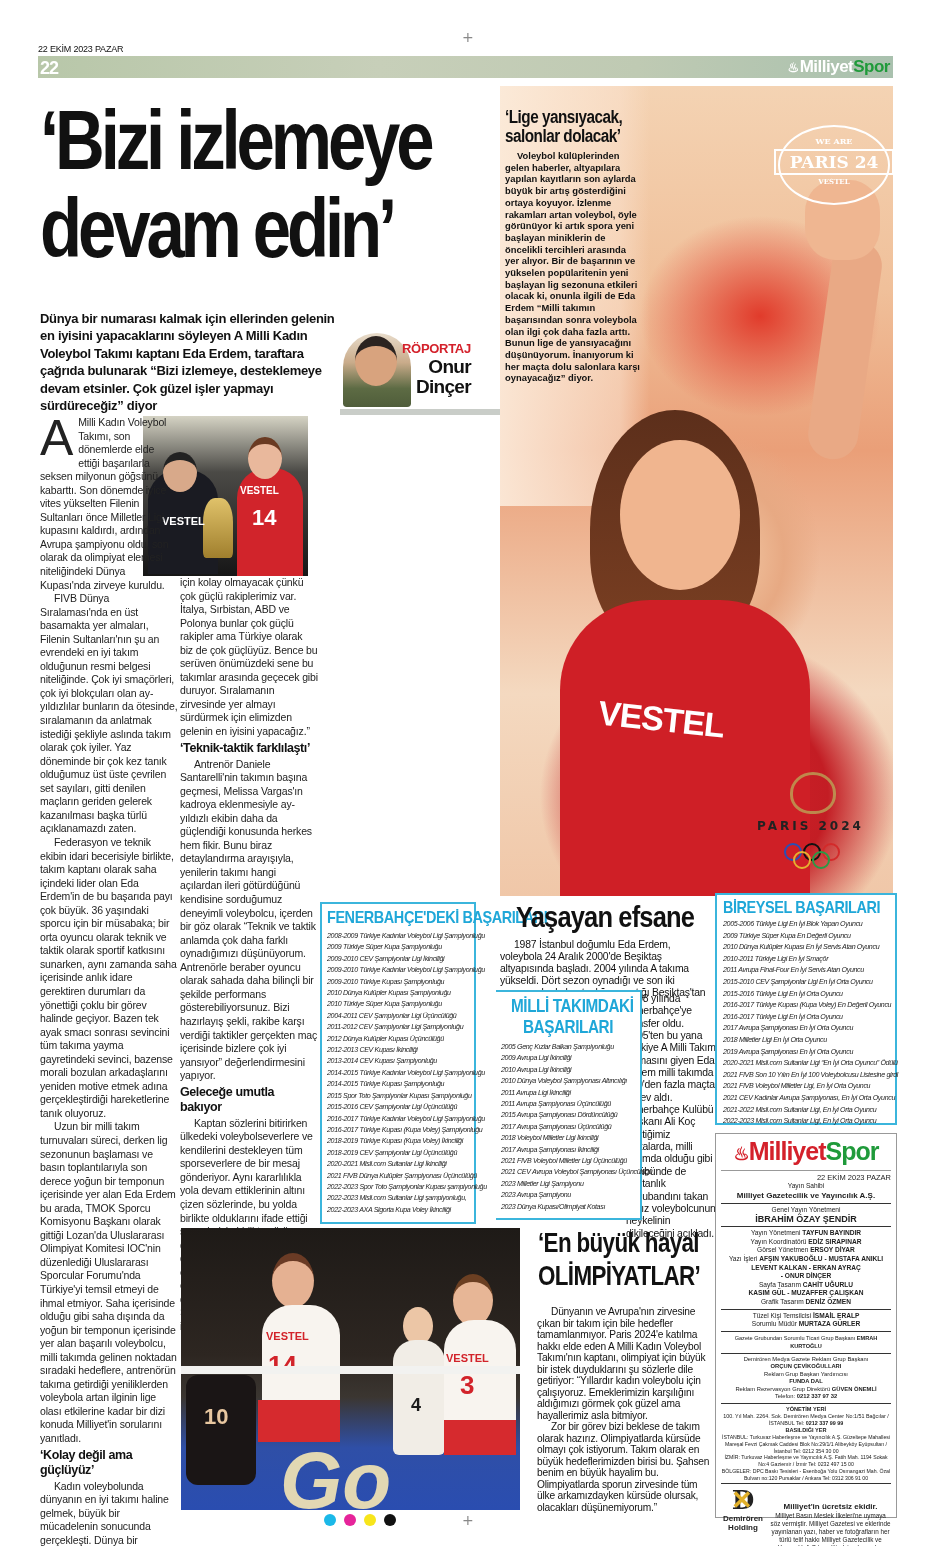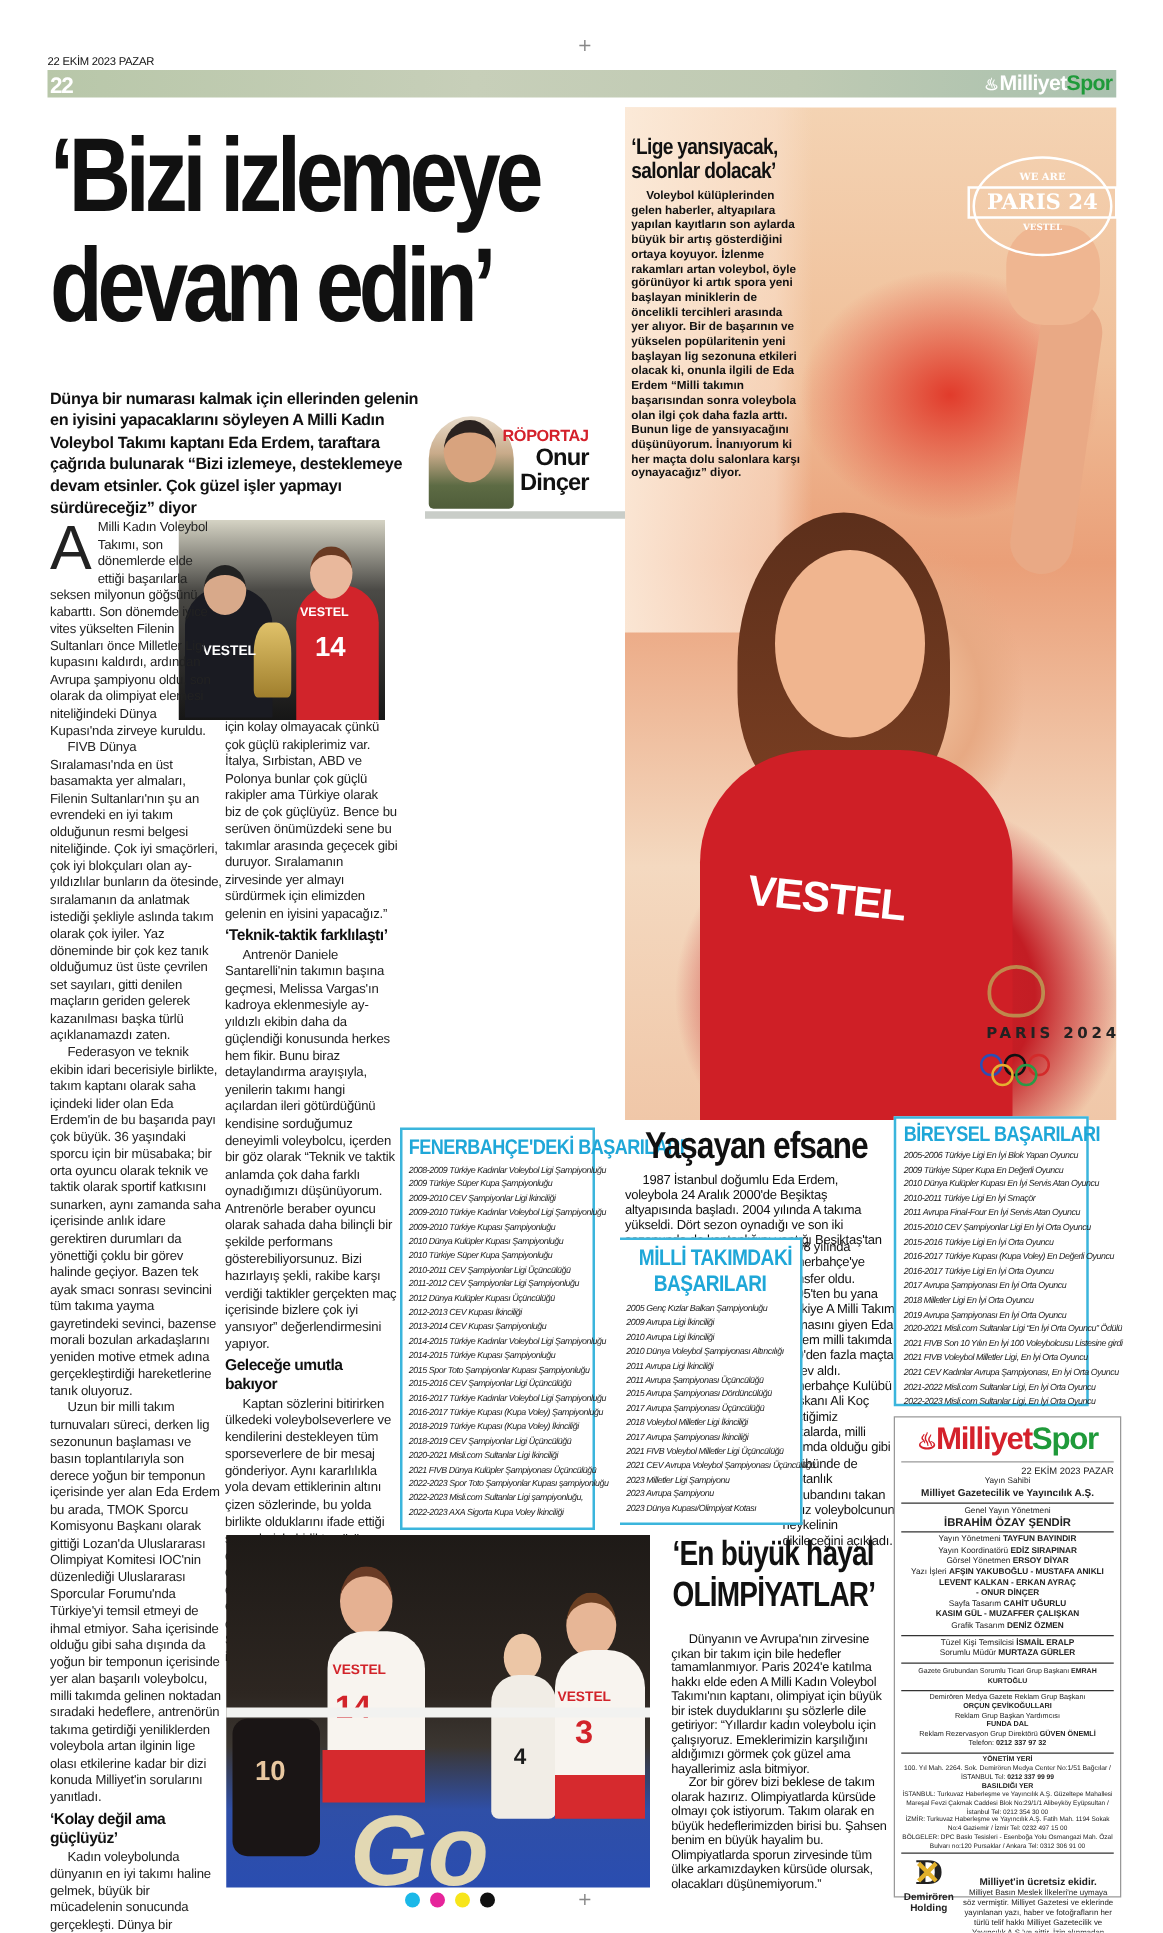--- a/index.html
+++ b/index.html
@@ -32,21 +32,21 @@
   .jersey-text { left: 598px; top: 700px; color: #fff; font-weight: 700; font-size: 34px; letter-spacing: -1px; transform: rotate(6deg); }
   .face { left: 620px; top: 440px; width: 120px; height: 150px; background: #f0b58f; border-radius: 50%; }
   .hair { left: 590px; top: 410px; width: 170px; height: 240px; border-radius: 50% 50% 40% 40%; background: linear-gradient(180deg,#5c2f1b,#7b3f22); }
   .arm { left: 820px; top: 240px; width: 50px; height: 220px; background: #e9a985; border-radius: 25px; transform: rotate(8deg); }
   .hand { left: 805px; top: 180px; width: 75px; height: 80px; background: #efb691; border-radius: 40%; }
 
   .paris-badge { left: 778px; top: 125px; width: 112px; height: 80px; border: 2px solid #fff; border-radius: 50%; color: #fff; font-family: "DejaVu Serif", serif; text-align: center; }
   .paris-badge .top { font-size: 8px; font-weight: 700; margin-top: 9px; }
   .paris-badge .mid { font-size: 17px; font-weight: 700; border: 2px solid #fff; margin: 3px -6px 2px; padding: 1px 0; }
   .paris-badge .bot { font-size: 7px; font-weight: 700; }
-  .paris2024 { left: 757px; top: 819px; font-size: 12px; letter-spacing: 3px; color: #222; font-weight: 700; font-family: "DejaVu Sans", sans-serif; margin-left: 32px; }
+  .paris2024 { left: 757px; top: 819px; font-size: 12px; letter-spacing: 3px; color: #222; font-weight: 700; font-family: "DejaVu Sans", sans-serif; }
   .flame-logo { left: 790px; top: 772px; width: 46px; height: 42px; border: 3px solid #b9b55c; border-radius: 50% 50% 45% 45%; opacity: .7; }
   .rings { left: 781px; top: 842px; width: 80px; height: 28px; }
 
   .sidebar-quote { left: 505px; top: 108px; width: 136px; }
   .sq-title { font-weight: 700; font-size: 18px; line-height: 19px; letter-spacing: -0.6px; transform: scaleX(0.85); transform-origin: left; white-space: nowrap; }
   .sq-body { margin-top: 4px; font-weight: 700; font-size: 9.4px; line-height: 11.7px; text-indent: 12px; }
 
   .lede { left: 40px; top: 310px; width: 296px; font-weight: 700; font-size: 13px; line-height: 17.4px; letter-spacing: -0.3px; }
   .rep-photo { left: 343px; top: 333px; width: 68px; height: 74px; background: linear-gradient(180deg,#e8dccb 0%, #c9ab8a 40%, #5d6b44 75%, #4f5d3a 100%); border-radius: 36px 36px 4px 4px; }
   .rep-head { left: 355px; top: 336px; width: 42px; height: 50px; border-radius: 50%; background: #d8a37e; border-top: 10px solid #2b2320; }
@@ -77,21 +77,21 @@
   .box { position: absolute; border: 2px solid #3bb5dc; background: #fff; }
   .box-title { color: #1fa7d8; font-weight: 700; letter-spacing: -0.5px; transform: scaleX(0.85); transform-origin: left; white-space: nowrap; }
   .box-list { font-size: 7.1px; line-height: 11.4px; letter-spacing: -0.35px; color: #222; white-space: nowrap; font-style: italic; }
 
   .box-fb { left: 320px; top: 902px; width: 156px; height: 322px; padding: 4px 5px; }
   .box-fb .box-title { font-size: 17px; line-height: 20px; margin-bottom: 3px; }
 
   .box-milli { left: 496px; top: 990px; width: 146px; height: 230px; padding: 4px 5px; border-left: none; }
   .box-milli .box-title { font-size: 18px; line-height: 21px; text-align: center; transform: scaleX(0.85); transform-origin: center; margin-bottom: 4px; }
 
-  .box-bir { left: 715px; top: 893px; width: 156px; height: 232px; padding: 3px 6px; }
+  .box-bir { left: 715px; top: 893px; width: 182px; height: 232px; padding: 3px 6px; }
   .box-bir .box-title { font-size: 17px; line-height: 19px; margin-bottom: 2px; }
   .box-bir .box-list { line-height: 11.6px; }
 
   .efsane-title { left: 516px; top: 900px; font-weight: 700; font-size: 30px; letter-spacing: -1px; transform: scaleX(0.85); transform-origin: left; white-space: nowrap; }
   .efsane-lead { left: 500px; top: 939px; width: 213px; font-size: 10.4px; line-height: 12px; letter-spacing: -0.2px; }
   .efsane-lead p { text-indent: 14px; }
   .efsane-col { left: 626px; top: 993px; width: 90px; font-size: 10.4px; line-height: 12.35px; letter-spacing: -0.2px; }
 
   .hayal-title { left: 538px; top: 1226px; font-weight: 700; font-size: 28px; line-height: 33px; letter-spacing: -0.8px; transform: scaleX(0.8); transform-origin: left; white-space: nowrap; }
   .hayal-title .l2 { display: block; padding-left: 0; }
@@ -243,21 +243,21 @@
 <div class="box box-fb">
   <div class="box-title">FENERBAHÇE'DEKİ BAŞARILARI</div>
   <div class="box-list">
     <div>2008-2009 Türkiye Kadınlar Voleybol Ligi Şampiyonluğu</div>
     <div>2009 Türkiye Süper Kupa Şampiyonluğu</div>
     <div>2009-2010 CEV Şampiyonlar Ligi İkinciliği</div>
     <div>2009-2010 Türkiye Kadınlar Voleybol Ligi Şampiyonluğu</div>
     <div>2009-2010 Türkiye Kupası Şampiyonluğu</div>
     <div>2010 Dünya Kulüpler Kupası Şampiyonluğu</div>
     <div>2010 Türkiye Süper Kupa Şampiyonluğu</div>
-    <div>2010-2011 CEV Şampiyonlar Ligi Üçüncülüğü</div>
+    <div>2004-2011 CEV Şampiyonlar Ligi Üçüncülüğü</div>
     <div>2011-2012 CEV Şampiyonlar Ligi Şampiyonluğu</div>
     <div>2012 Dünya Kulüpler Kupası Üçüncülüğü</div>
     <div>2012-2013 CEV Kupası İkinciliği</div>
     <div>2013-2014 CEV Kupası Şampiyonluğu</div>
     <div>2014-2015 Türkiye Kadınlar Voleybol Ligi Şampiyonluğu</div>
     <div>2014-2015 Türkiye Kupası Şampiyonluğu</div>
     <div>2015 Spor Toto Şampiyonlar Kupası Şampiyonluğu</div>
     <div>2015-2016 CEV Şampiyonlar Ligi Üçüncülüğü</div>
     <div>2016-2017 Türkiye Kadınlar Voleybol Ligi Şampiyonluğu</div>
     <div>2016-2017 Türkiye Kupası (Kupa Voley) Şampiyonluğu</div>

